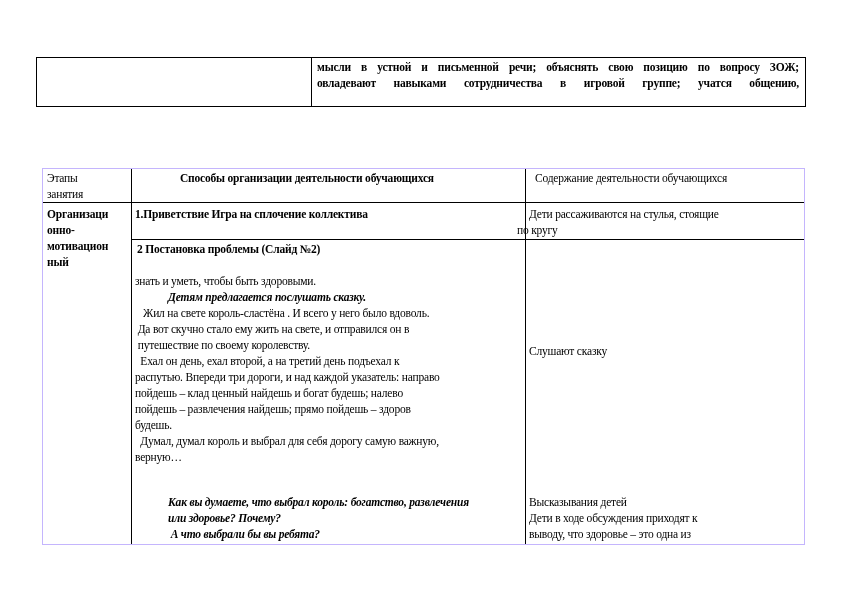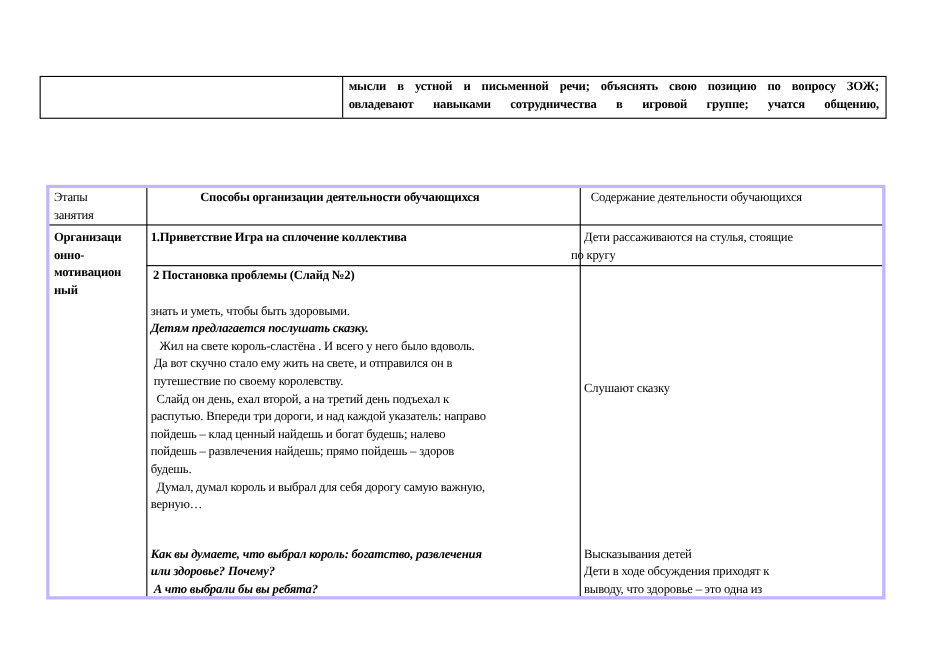--- a/index.html
+++ b/index.html
@@ -2,42 +2,42 @@
 <html><head>
 <meta charset="utf-8">
 <style>
   html, body { margin:0; padding:0; }
   body {
     width:842px; height:595px; background:#ffffff; position:relative; overflow:hidden;
     font-family: "Liberation Serif", "DejaVu Serif", serif;
     color:#000;
   }
   .top-table {
-    position:absolute; left:36px; top:69px; width:770px; height:39px;
+    position:absolute; left:36px; top:57px; width:770px; height:50px;
     border:1.5px solid #000; box-sizing:border-box;
   }
   .top-table .divider {
     position:absolute; left:274px; top:0; bottom:0; border-left:1.5px solid #000;
   }
   .top-table .cell-text {
     position:absolute; left:280px; right:6px; top:1px;
     font-size:11.5px; line-height:16px; text-align:justify; font-weight:bold;
     letter-spacing:-0.2px;
   }
   .top-table .cell-text span { display:block; text-align:justify; text-align-last:justify; }
   .top-table .cell-text span.last { text-align-last:left; }
 
   .main-table {
     position:absolute; left:42px; top:168px; width:763px; height:377px;
-    border:3px solid #c4b5fd; box-sizing:border-box;
+    border:1px solid #c4b5fd; box-sizing:border-box;
   }
   .vline { position:absolute; top:0; bottom:0; border-left:1px solid #000; }
   .hline { position:absolute; border-top:1px solid #000; }
   .txt { position:absolute; font-size:11.5px; line-height:16px; white-space:nowrap; font-weight:bold; letter-spacing:-0.2px; }
-  .ital { font-style:italic; }
+  .ital { font-style:italic;margin-left:33px; }
 </style>
 </head>
 <body>
 
 <div class="top-table">
   <div class="divider"></div>
   <div class="cell-text">
     <span>мысли в устной и письменной речи; объяснять свою позицию по вопросу ЗОЖ;</span>
     <span>овладевают навыками сотрудничества в игровой группе; учатся общению,</span>
   </div>
@@ -62,21 +62,21 @@
   <div class="txt" style="left:92px;top:37px">1.Приветствие  Игра на сплочение коллектива</div>
   <div class="txt" style="left:486px;top:37px;font-weight:normal">Дети рассаживаются на стулья, стоящие</div>
   <div class="txt" style="left:474px;top:53px;font-weight:normal">по кругу</div>
 
   <div class="txt" style="left:94px;top:72px">2   Постановка проблемы (Слайд №2)</div>
   <div class="txt" style="left:92px;top:104px;font-weight:normal">знать и уметь, чтобы быть здоровыми.</div>
   <div class="txt ital" style="left:92px;top:120px">Детям предлагается послушать сказку.</div>
   <div class="txt" style="left:92px;top:152px;font-weight:normal;white-space:pre"> Да вот скучно стало ему жить на свете, и отправился он в</div>
   <div class="txt" style="left:92px;top:136px;font-weight:normal;white-space:pre">   Жил на свете король-сластёна . И всего у него было вдоволь.</div>
   <div class="txt" style="left:92px;top:168px;font-weight:normal;white-space:pre"> путешествие по своему королевству.</div>
-  <div class="txt" style="left:92px;top:184px;font-weight:normal;white-space:pre">  Слайд он день, ехал второй, а на третий день подъехал к</div>
+  <div class="txt" style="left:92px;top:184px;font-weight:normal;white-space:pre">  Ехал он день, ехал второй, а на третий день подъехал к</div>
   <div class="txt" style="left:92px;top:200px;font-weight:normal">распутью. Впереди три дороги, и над каждой указатель: направо</div>
   <div class="txt" style="left:92px;top:216px;font-weight:normal">пойдешь – клад ценный найдешь и богат будешь; налево</div>
   <div class="txt" style="left:92px;top:232px;font-weight:normal">пойдешь – развлечения найдешь; прямо пойдешь – здоров</div>
   <div class="txt" style="left:92px;top:248px;font-weight:normal">будешь.</div>
   <div class="txt" style="left:92px;top:264px;font-weight:normal;white-space:pre">  Думал, думал король и выбрал для себя дорогу самую важную,</div>
   <div class="txt" style="left:92px;top:280px;font-weight:normal">верную…</div>
   <div class="txt ital" style="left:92px;top:325px">Как вы думаете, что выбрал король: богатство, развлечения</div>
   <div class="txt ital" style="left:92px;top:341px">или здоровье? Почему?</div>
   <div class="txt ital" style="left:92px;top:357px;white-space:pre"> А что выбрали бы вы ребята?</div>
 

